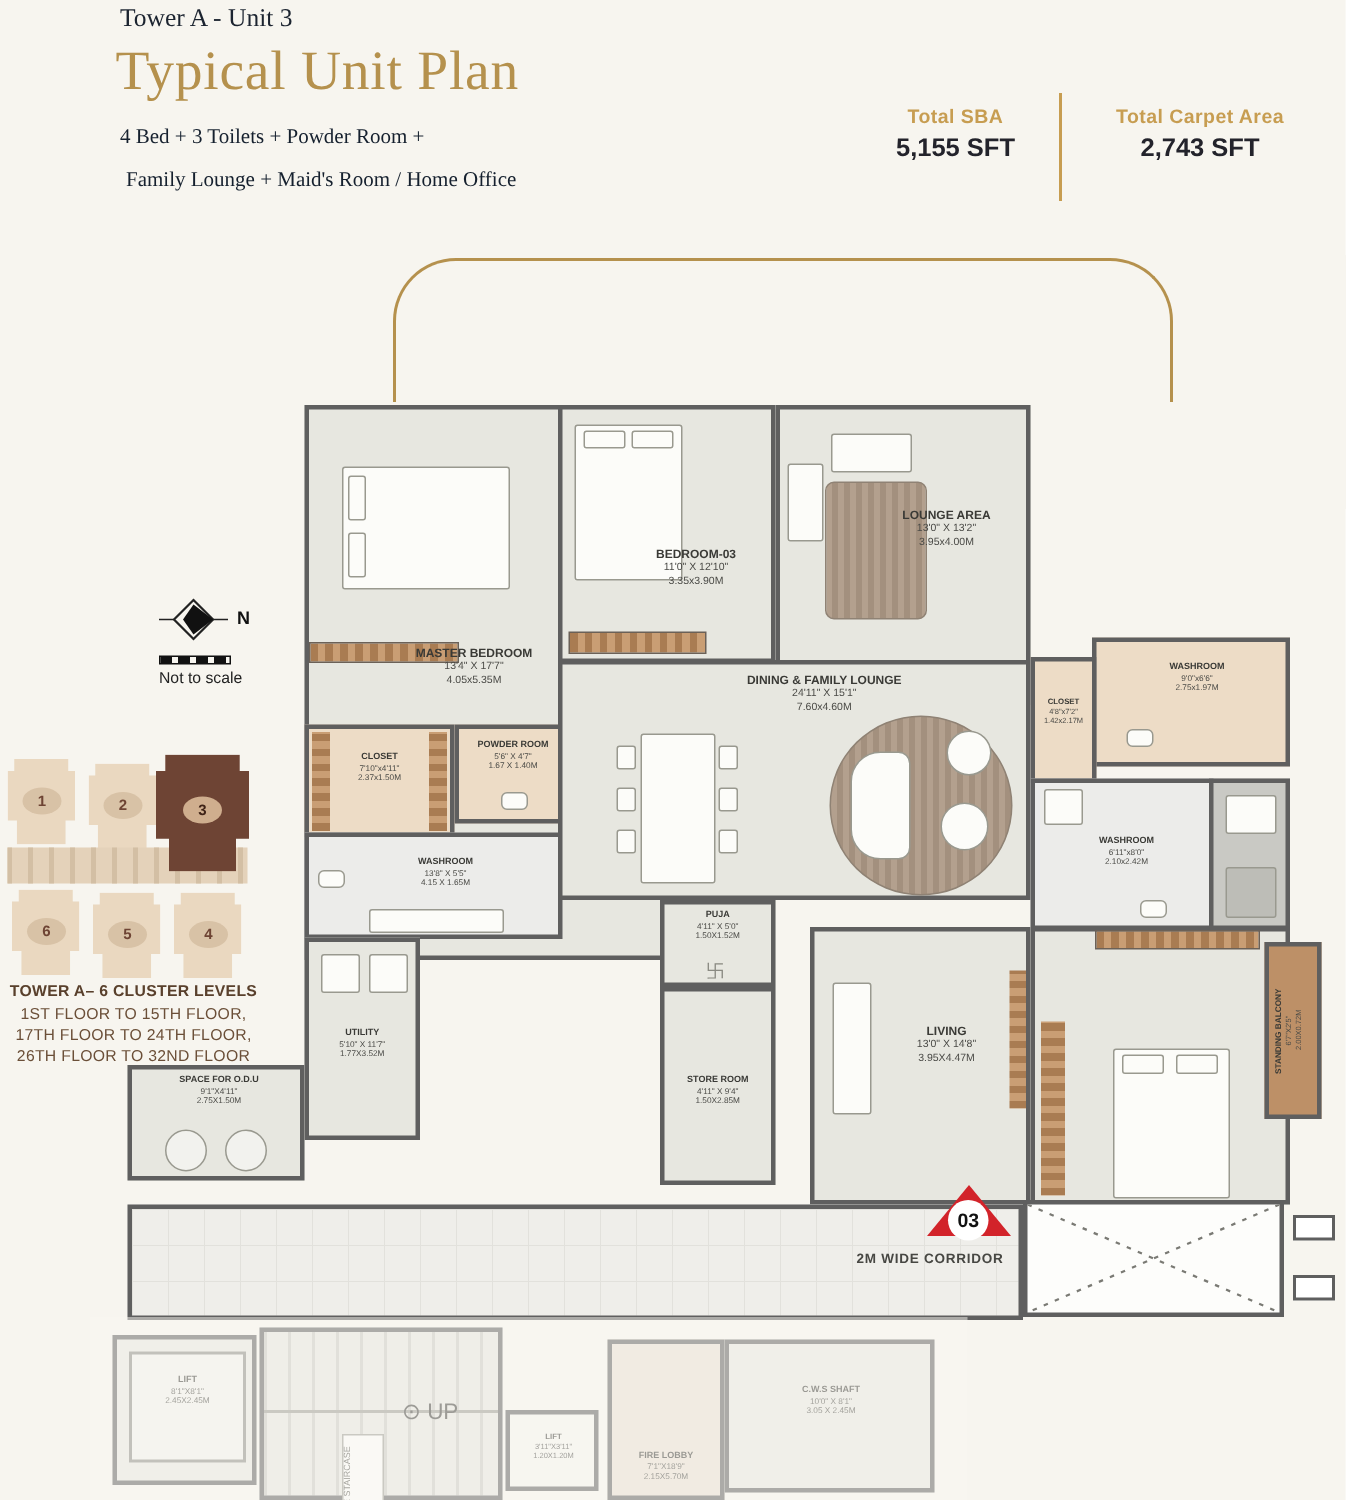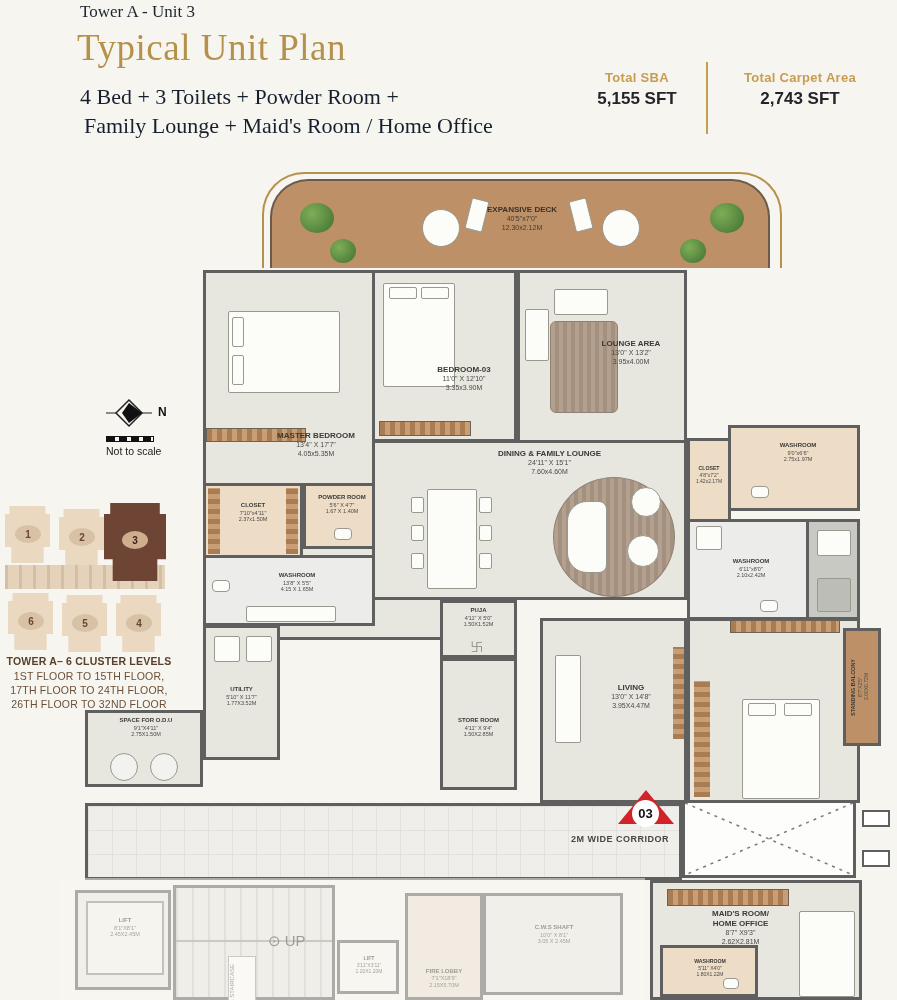--- a/index.html
+++ b/index.html
@@ -2,21 +2,21 @@
 <html><head>
 <meta charset="utf-8">
 <style>
   html,body{margin:0;padding:0;}
   .page{position:relative;width:897px;height:1000px;background:#f7f5ef;overflow:hidden;
         font-family:"Liberation Sans",sans-serif;color:#2b2b28;}
   .abs{position:absolute;}
   
   .tower{font-family:"Liberation Serif",serif;font-size:17px;color:#1c2430;}
   .title{font-family:"Liberation Serif",serif;font-size:37px;color:#b5914d;letter-spacing:.5px;}
-  .sub{font-family:"Liberation Serif",serif;font-size:22px;color:#15202e;}
+  .sub{font-family:"Liberation Serif",serif;font-size:14px;color:#15202e;}
   .facing{font-family:"Liberation Serif",serif;font-size:15.5px;color:#15202e;}
   .stat{text-align:center;}
   .stat .lab{font-size:13px;font-weight:bold;color:#c染79d51;color:#c79d51;letter-spacing:.3px;}
   .stat .val{font-size:17px;font-weight:bold;color:#23232b;margin-top:4px;}
   .golddiv{width:2px;background:#c79d51;}
   
   .room{position:absolute;border:3px solid #5f5f5f;background:#e7e7e0;box-sizing:border-box;}
   .wet{background:#eddcc6;}
   .tile{background:#ececea;}
   .rlabel{position:absolute;text-align:center;line-height:1.25;}
@@ -88,35 +88,20 @@
     <div class="badge" style="left:67px;top:111px;">5</div>
     <div class="keyunit" style="left:111px;top:92px;width:45px;height:57px;"></div>
     <div class="badge" style="left:121px;top:111px;">4</div>
     <div class="keytext" style="position:absolute;left:0;top:152px;width:168px;font-weight:bold;color:#59402c;">TOWER A– 6 CLUSTER LEVELS</div>
     <div class="keytext" style="position:absolute;left:0;top:167px;width:168px;">1ST FLOOR TO 15TH FLOOR,</div>
     <div class="keytext" style="position:absolute;left:0;top:181px;width:168px;">17TH FLOOR TO 24TH FLOOR,</div>
     <div class="keytext" style="position:absolute;left:0;top:195px;width:168px;">26TH FLOOR TO 32ND FLOOR</div>
   </div>
 
   <div class="abs" style="left:262px;top:172px;width:516px;height:94px;border:2px solid #b5914d;border-bottom:none;border-radius:42px 42px 0 0;"></div>
-  <div class="abs" style="left:270px;top:179px;width:500px;height:89px;background:#bd9067;border:2px solid #6b5a49;border-bottom:none;border-radius:38px 38px 0 0;box-sizing:border-box;">
-    <div class="plant" style="left:28px;top:22px;width:34px;height:30px;"></div>
-    <div class="plant" style="left:58px;top:58px;width:26px;height:24px;"></div>
-    <div class="plant" style="left:438px;top:22px;width:34px;height:30px;"></div>
-    <div class="plant" style="left:408px;top:58px;width:26px;height:24px;"></div>
-    <div class="circ" style="left:150px;top:28px;width:38px;height:38px;"></div>
-    <div class="furn" style="left:196px;top:18px;width:18px;height:32px;transform:rotate(14deg);"></div>
-    <div class="circ" style="left:330px;top:28px;width:38px;height:38px;"></div>
-    <div class="furn" style="left:300px;top:18px;width:18px;height:32px;transform:rotate(-14deg);"></div>
-    <div class="rlabel" style="left:170px;top:24px;width:160px;">
-      <div class="rname" style="color:#3c3126;">EXPANSIVE DECK</div>
-      <div class="rdim" style="color:#463a2d;">40'5"x7'0"</div>
-      <div class="rdim" style="color:#463a2d;">12.30x2.12M</div>
-    </div>
-  </div>
 
   <div class="room" style="left:203px;top:270px;width:312px;height:370px;">
     <div class="furn" style="left:22px;top:38px;width:112px;height:82px;"></div>
     <div class="furn" style="left:26px;top:44px;width:12px;height:30px;"></div>
     <div class="furn" style="left:26px;top:82px;width:12px;height:30px;"></div>
     <div class="wd" style="left:0px;top:155px;width:100px;height:14px;"></div>
     <div class="rlabel" style="left:20px;top:158px;width:180px;">
       <div class="rname">MASTER BEDROOM</div>
       <div class="rdim">13'4" X 17'7"</div>
       <div class="rdim">4.05x5.35M</div>
@@ -341,34 +326,16 @@
   </div>
 
   <div class="room small" style="left:483px;top:893px;width:140px;height:102px;">
     <div class="rlabel" style="left:18px;top:28px;width:100px;">
       <div class="rname">C.W.S SHAFT</div>
       <div class="rdim">10'0" X 8'1"</div>
       <div class="rdim">3.05 X 2.45M</div>
     </div>
   </div>
 
-  <div class="room" style="left:650px;top:880px;width:212px;height:120px;">
-    <div class="wd" style="left:14px;top:6px;width:122px;height:17px;"></div>
-    <div class="furn" style="left:146px;top:28px;width:56px;height:86px;"></div>
-    <div class="rlabel" style="left:15px;top:26px;width:145px;">
-      <div class="rname">MAID'S ROOM/
-HOME OFFICE</div>
-      <div class="rdim">8'7" X9'3"</div>
-      <div class="rdim">2.62X2.81M</div>
-    </div>
-    <div class="room wet tiny" style="left:7px;top:62px;width:98px;height:52px;">
-      <div class="rlabel" style="left:14px;top:10px;width:66px;">
-        <div class="rname">WASHROOM</div>
-        <div class="rdim">5'11" X4'0"</div>
-        <div class="rdim">1.80X1.22M</div>
-      </div>
-      <div class="circ" style="left:60px;top:30px;width:16px;height:11px;border-radius:4px;"></div>
-    </div>
-  </div>
 
   <div class="abs veil" style="left:60px;top:878px;width:585px;height:122px;"></div>
 
 </div>
 
 </body></html>

